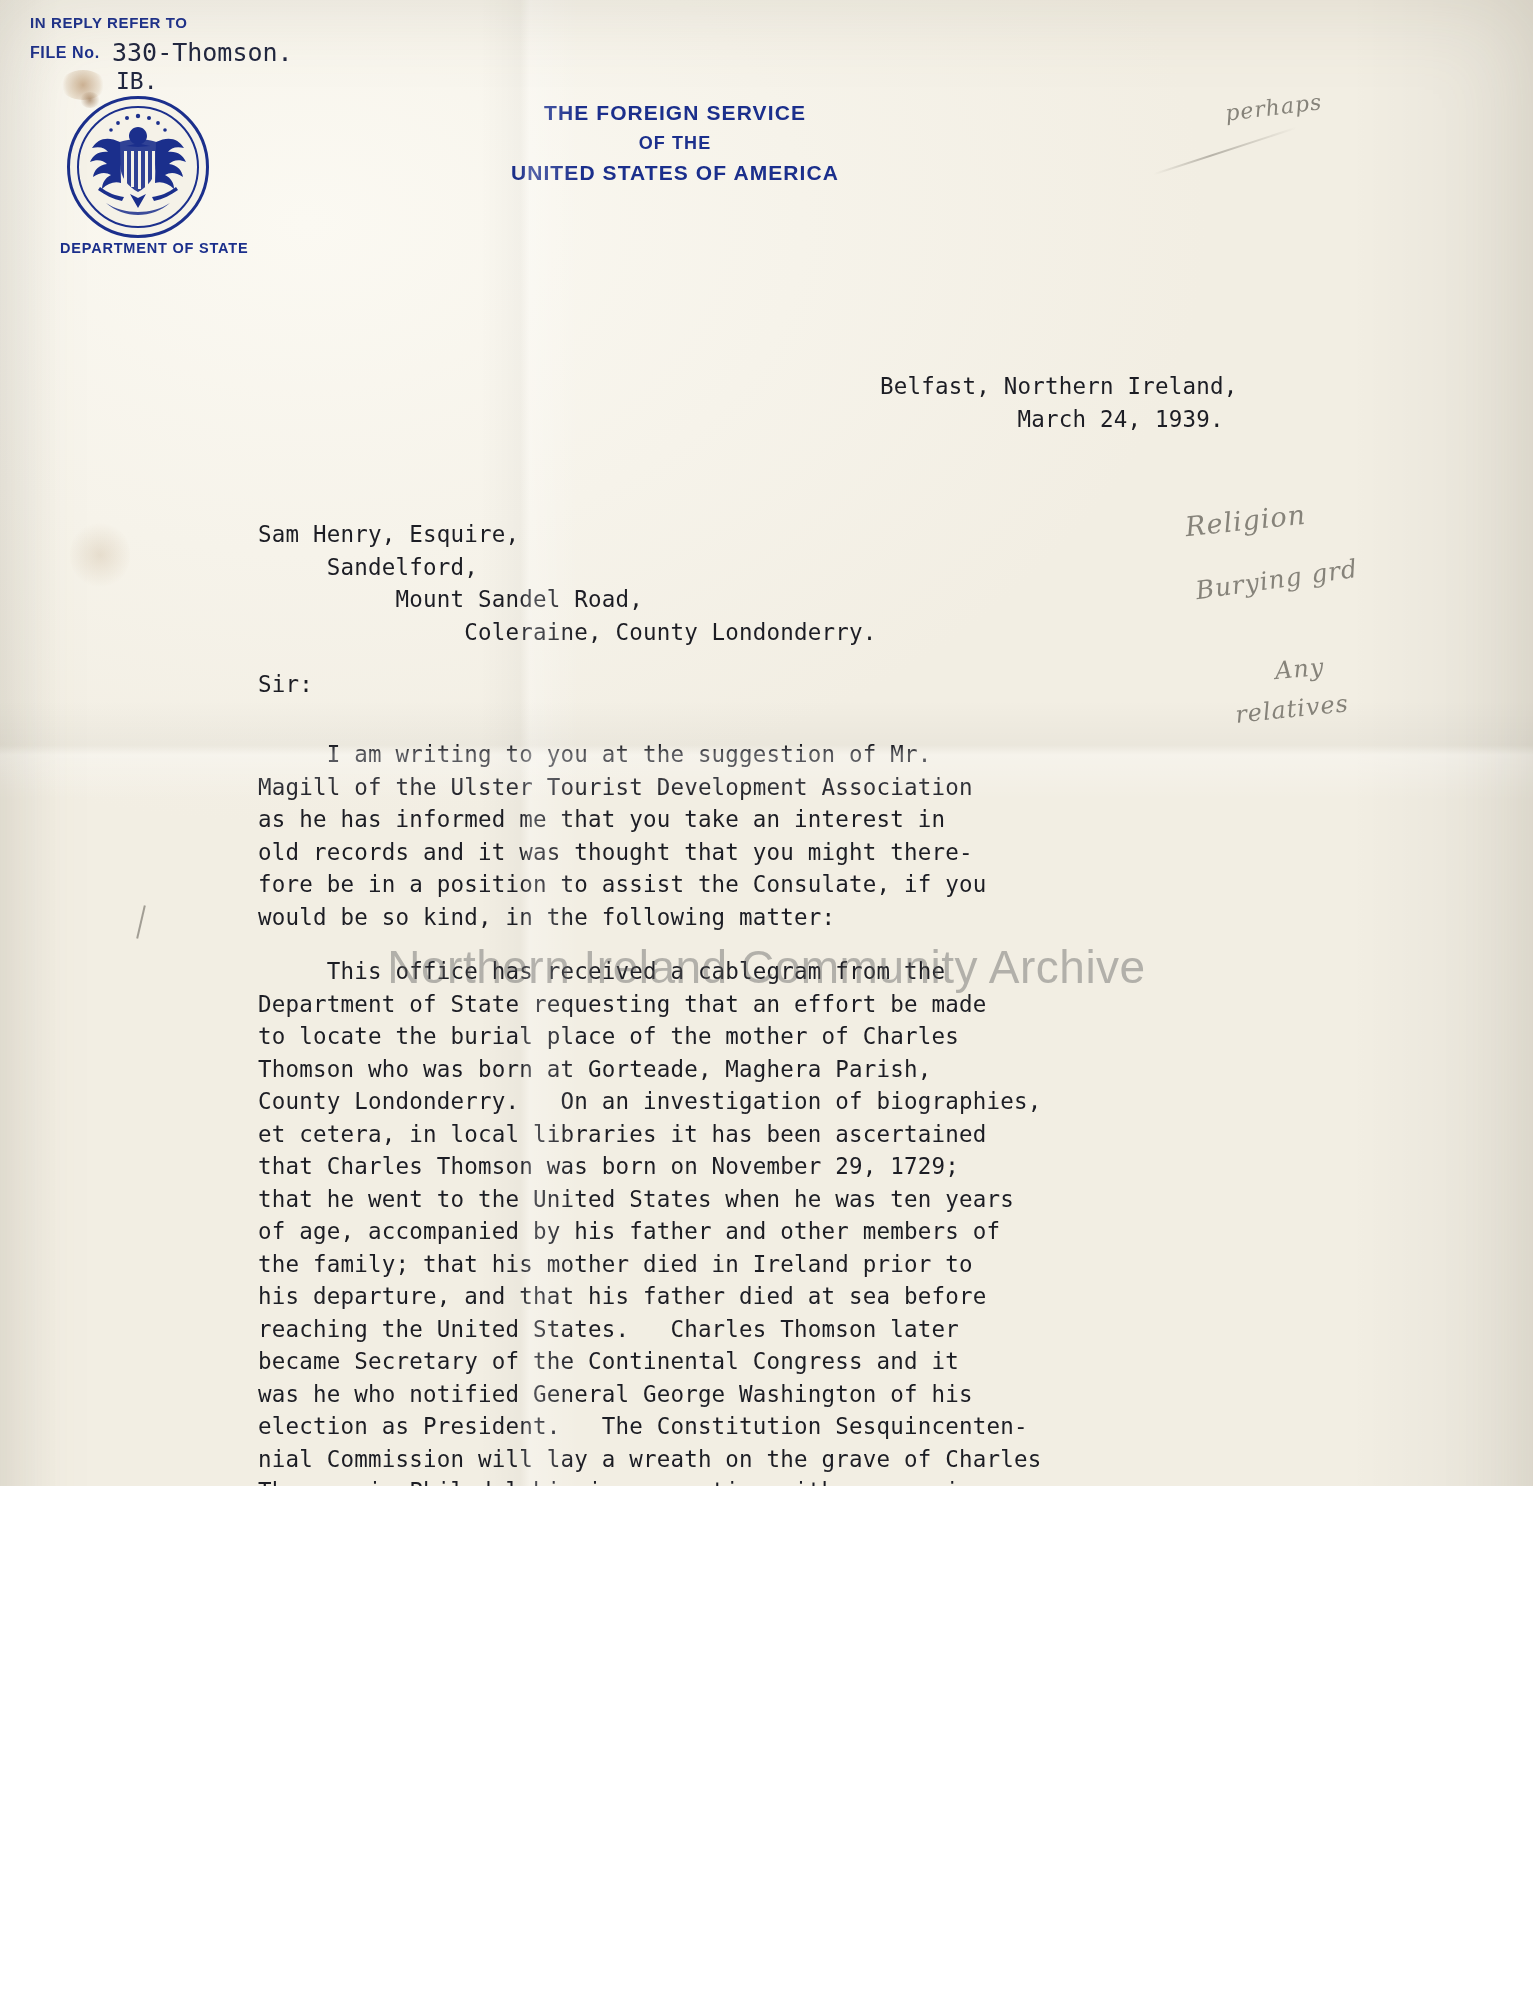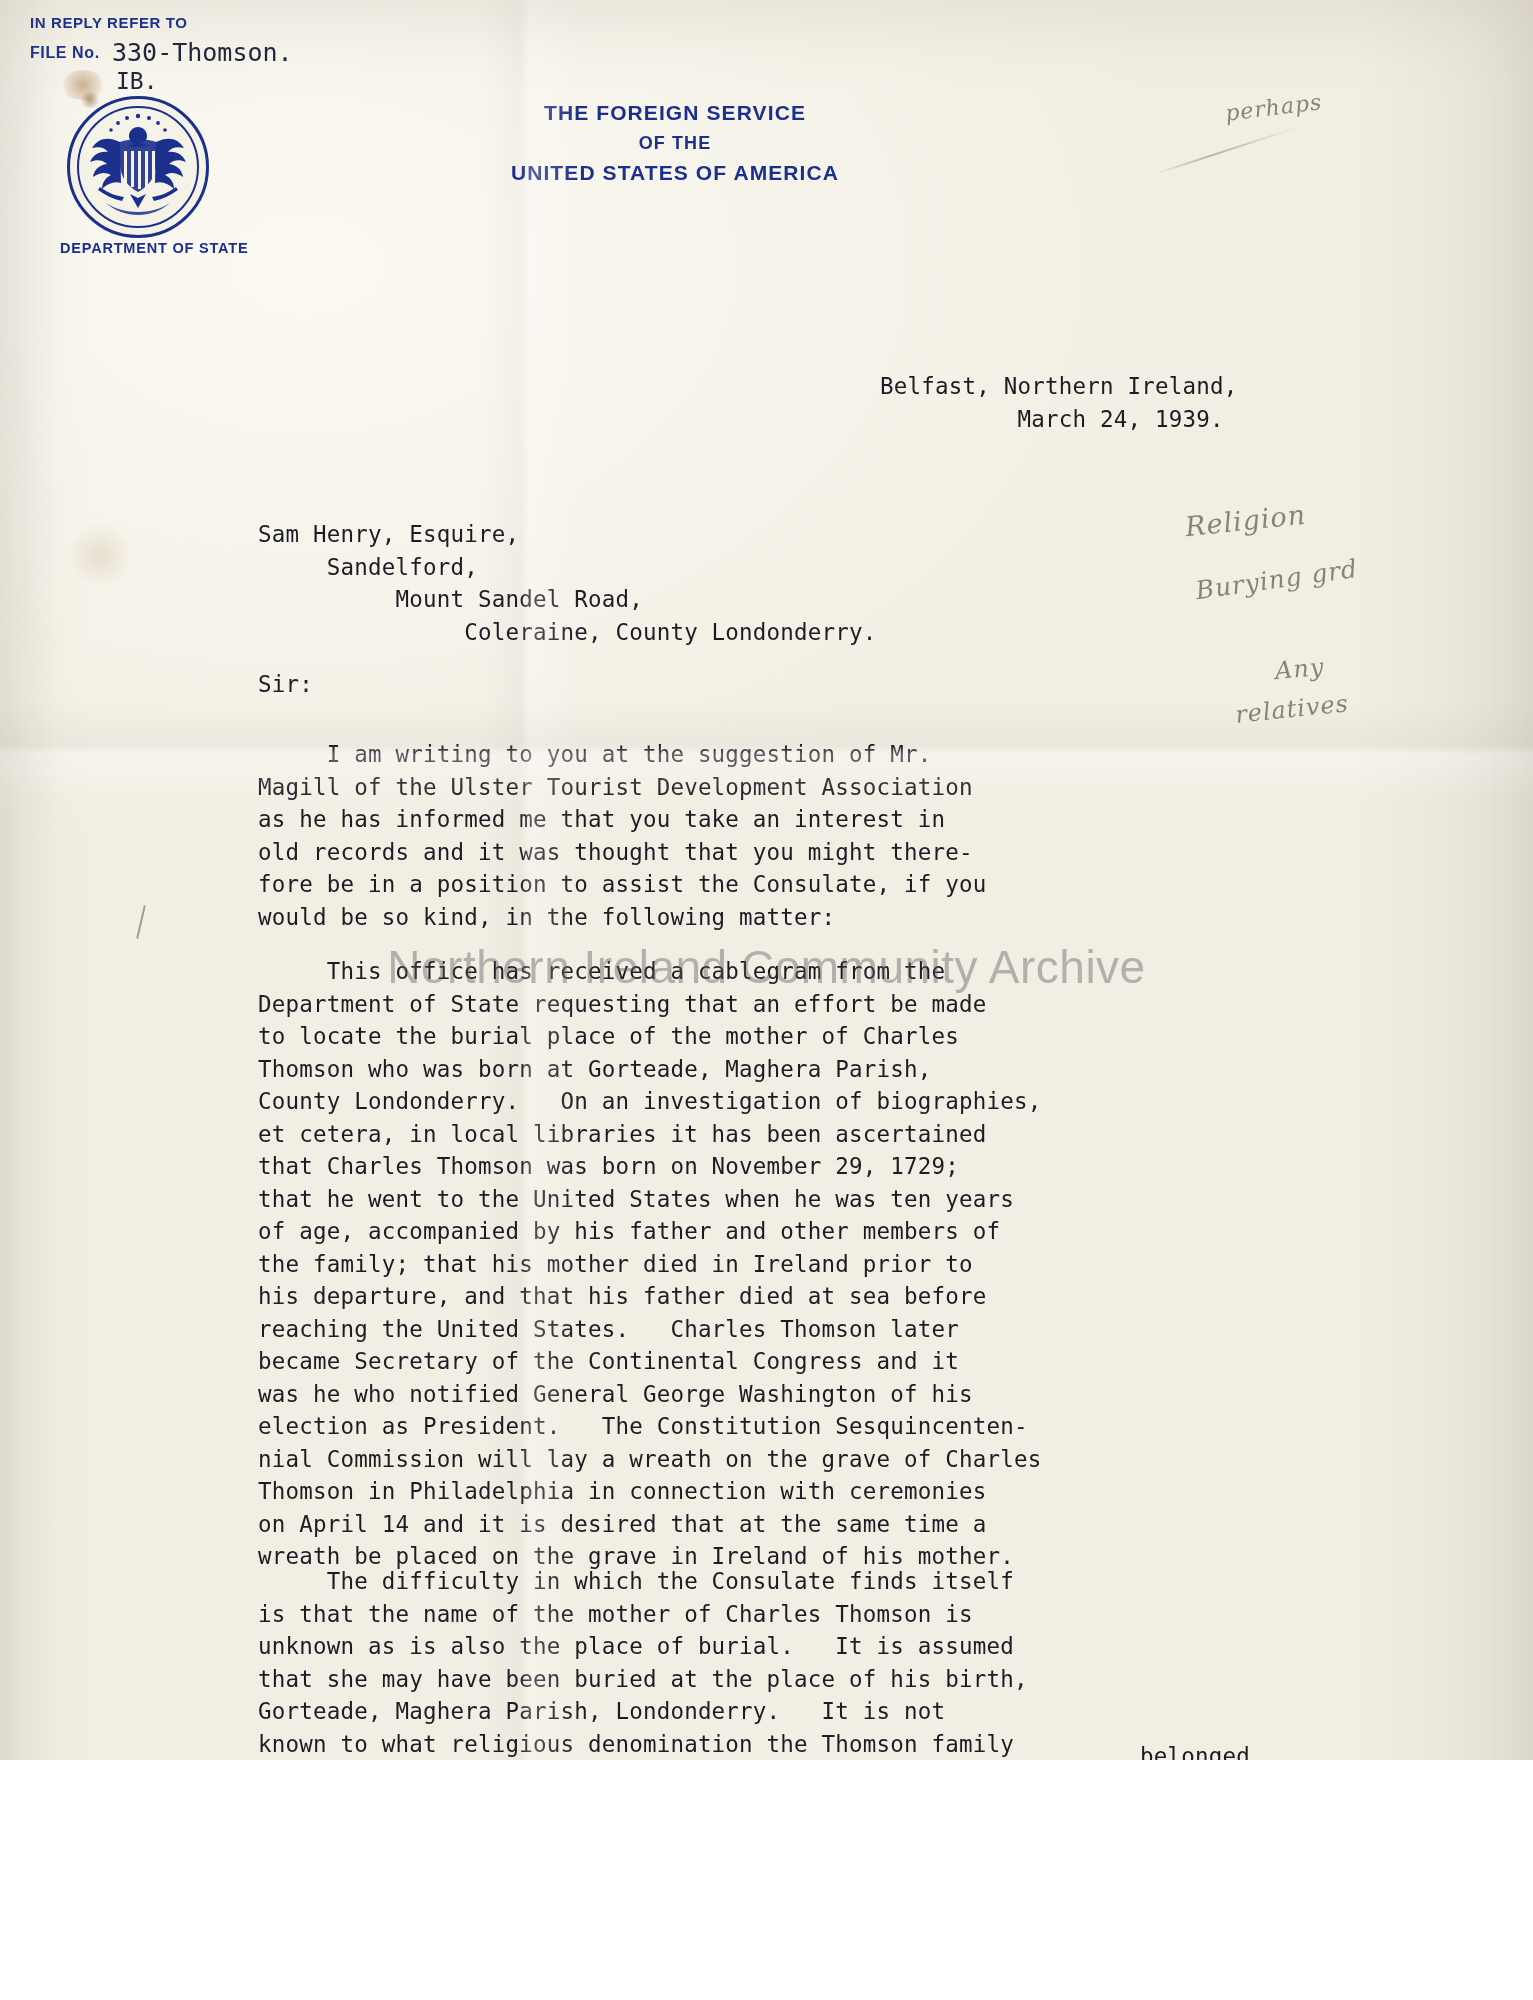--- a/index.html
+++ b/index.html
@@ -11,21 +11,21 @@
     width: 1533px;
     height: 2000px;
     font-family: "Liberation Sans", sans-serif;
     overflow: hidden;
   }
 
   
   #page {
     position: relative;
     width: 1533px;
-    height: 1760px;
+    height: 1486px;
     background:
       radial-gradient(ellipse 900px 600px at 20% 15%, #fbf9f2 0%, #f6f3ea 55%, #f2eee3 100%),
       linear-gradient(180deg, #f7f5ec 0%, #f4f1e7 45%, #efebdf 100%);
     overflow: hidden;
   }
   
   .crease {
     position: absolute;
     pointer-events: none;
   }

